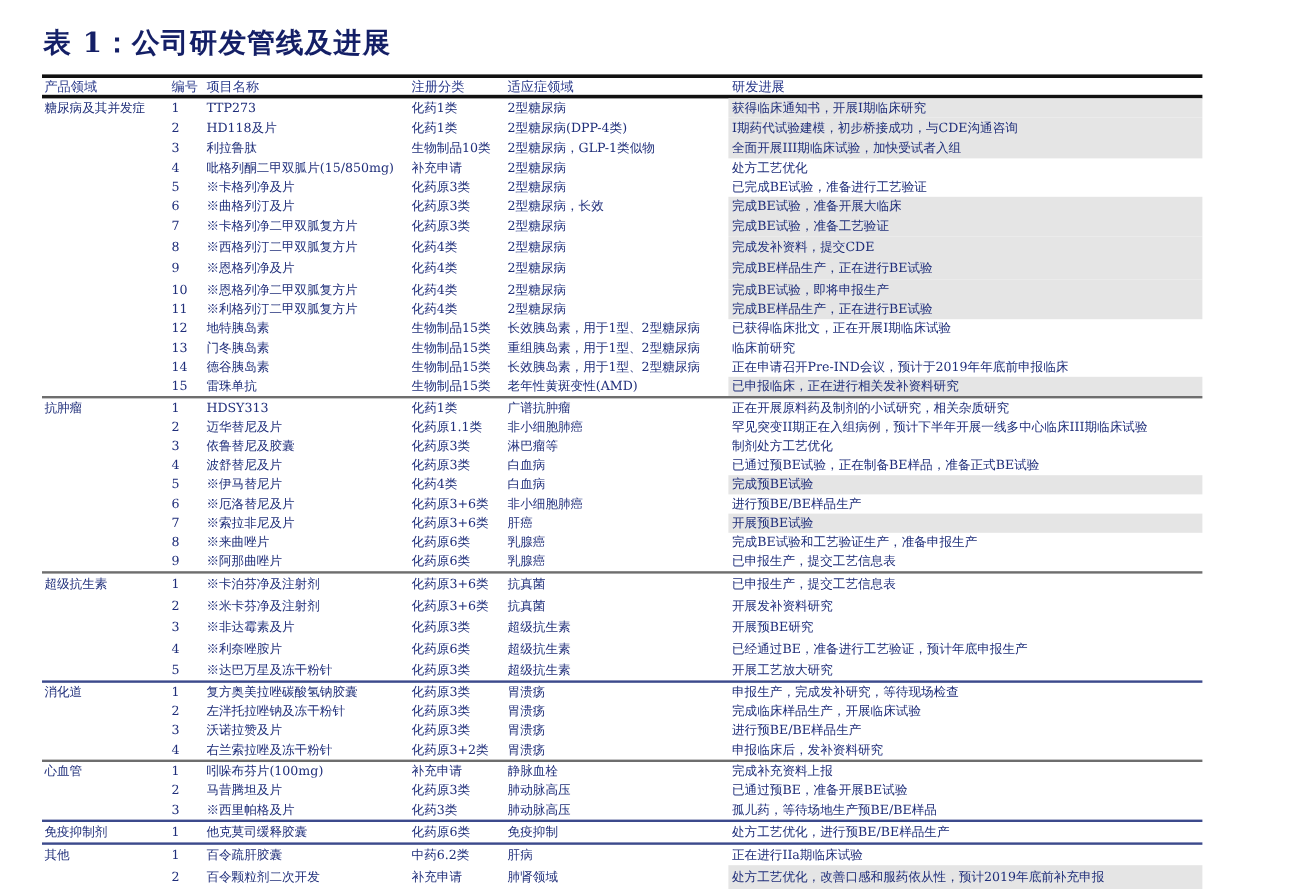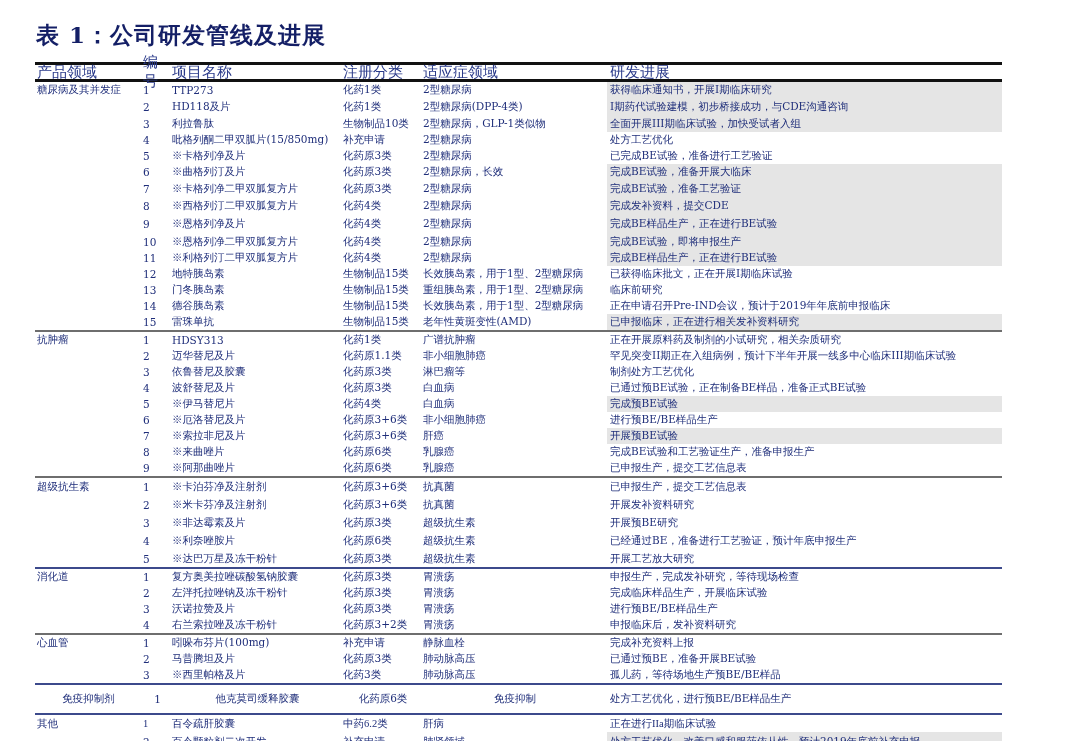--- a/index.html
+++ b/index.html
@@ -2,21 +2,21 @@
 <html><head>
 <meta charset="utf-8">
 <style>
   html, body { margin: 0; padding: 0; background: #ffffff; }
   body { width: 1080px; height: 741px; position: relative; overflow: hidden;
          font-family: "DejaVu Serif", "Liberation Serif", serif; color: #1f2a6b; }
   .title { position: absolute; left: 36px; top: 20px; font-size: 23px; font-weight: bold;
            color: #141f66; letter-spacing: 1px; font-family: "DejaVu Serif", serif; }
   .table { position: absolute; left: 35px; top: 62px; width: 967px; }
   .rule-thick { height: 3px; background: #111111; }
-  .hdr { display: flex; height: 14px; align-items: center; font-size: 15px; color: #2a3a8a; }
+  .hdr { display: flex; height: 14px; align-items: center; font-size: 11px; color: #2a3a8a; }
   .row { display: flex; align-items: center; font-size: 10.5px; color: #1f2e7a; position: relative; }
   .c-area { width: 105px; padding-left: 2px; box-sizing: border-box; white-space: nowrap; }
   .c-num { width: 32px; padding-left: 3px; box-sizing: border-box; }
   .c-name { width: 171px; white-space: nowrap; overflow: hidden; }
   .c-reg { width: 80px; white-space: nowrap; overflow: hidden; }
   .c-ind { width: 184px; white-space: nowrap; overflow: hidden; }
   .c-prog { flex: 1; white-space: nowrap; overflow: hidden; padding-left: 3px; box-sizing: border-box; height: 100%; display: flex; align-items: center; }
   .hl { background: #e5e5e5; }
   .sep-gray { height: 2px; background: #6e6e6e; }
   .sep-navy { height: 2px; background: #3c4a8c; }
@@ -324,30 +324,30 @@
       </div>
       <div class="row" style="height: 16px;">
         <div class="c-area"></div>
         <div class="c-num">3</div>
         <div class="c-name">※西里帕格及片</div>
         <div class="c-reg">化药3类</div>
         <div class="c-ind">肺动脉高压</div>
         <div class="c-prog">孤儿药，等待场地生产预BE/BE样品</div>
       </div>
       <div class="sep-navy"></div>
-      <div class="row" style="height: 28px; text-align: center;">
+      <div class="row" style="height: 17px;">
         <div class="c-area">免疫抑制剂</div>
         <div class="c-num">1</div>
         <div class="c-name">他克莫司缓释胶囊</div>
         <div class="c-reg">化药原6类</div>
         <div class="c-ind">免疫抑制</div>
         <div class="c-prog">处方工艺优化，进行预BE/BE样品生产</div>
       </div>
       <div class="sep-navy"></div>
-      <div class="row" style="height: 17px; font-family: Liberation Serif, serif;">
+      <div class="row" style="height: 17px;">
         <div class="c-area">其他</div>
         <div class="c-num">1</div>
         <div class="c-name">百令疏肝胶囊</div>
         <div class="c-reg">中药6.2类</div>
         <div class="c-ind">肝病</div>
         <div class="c-prog">正在进行IIa期临床试验</div>
       </div>
       <div class="row" style="height: 20px;">
         <div class="c-area"></div>
         <div class="c-num">2</div>

